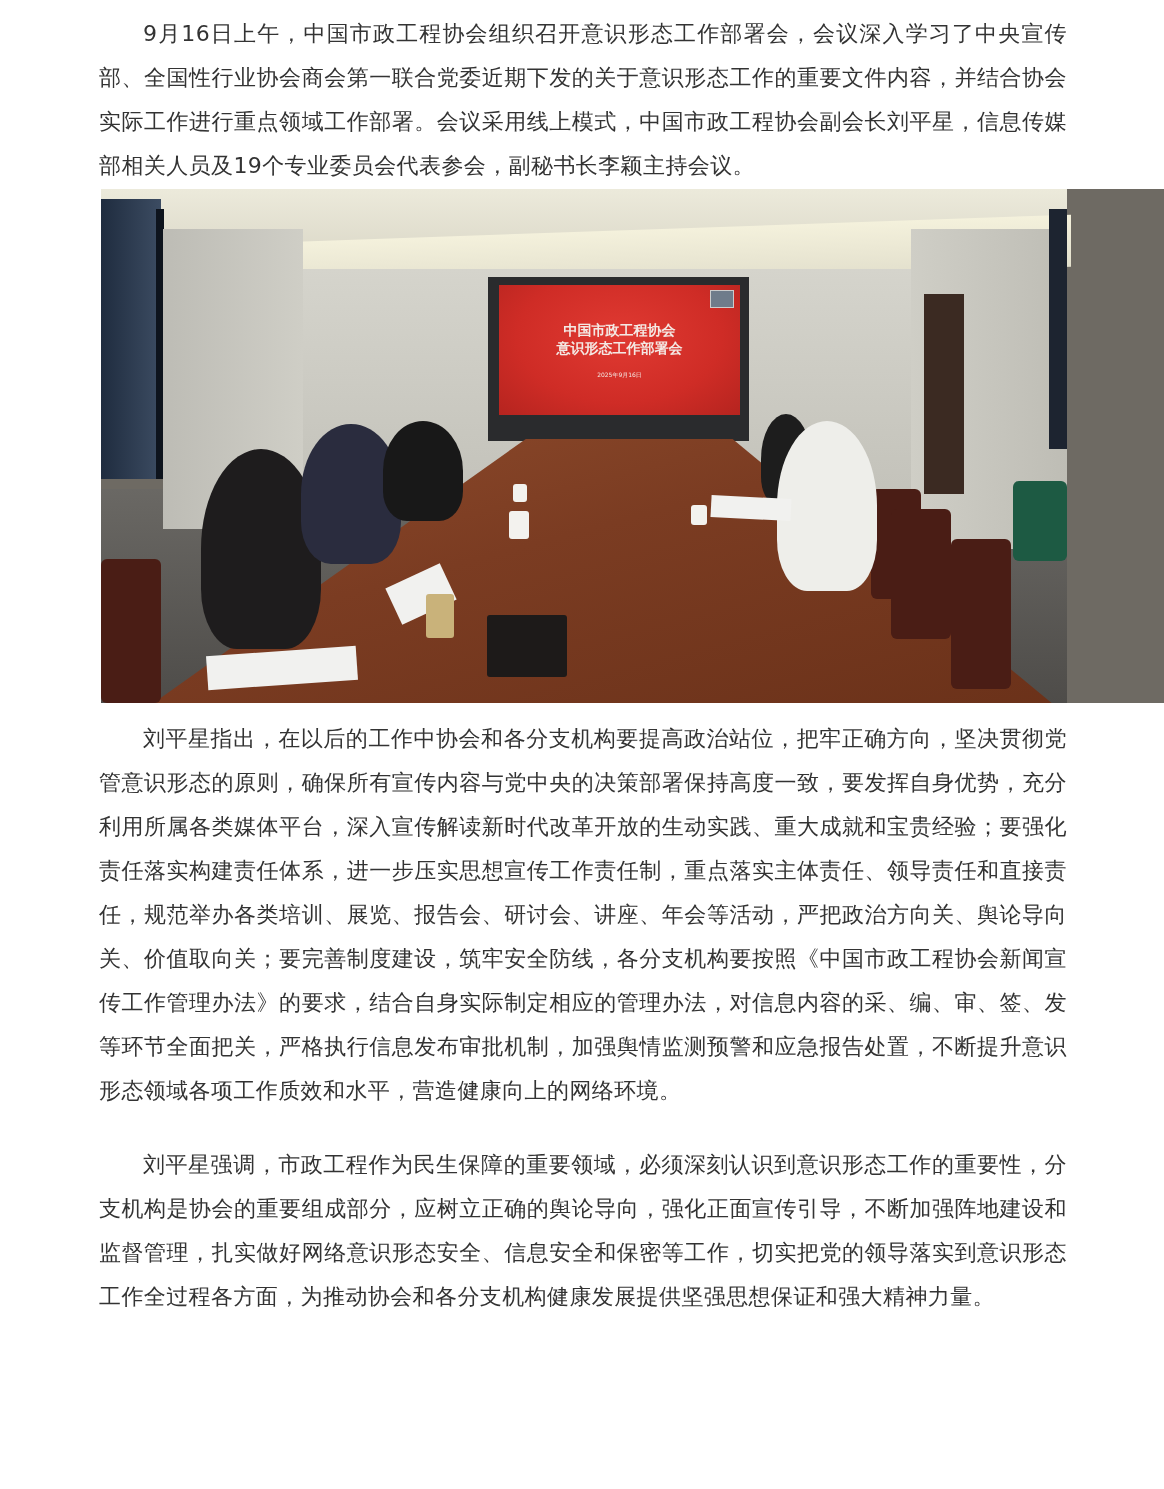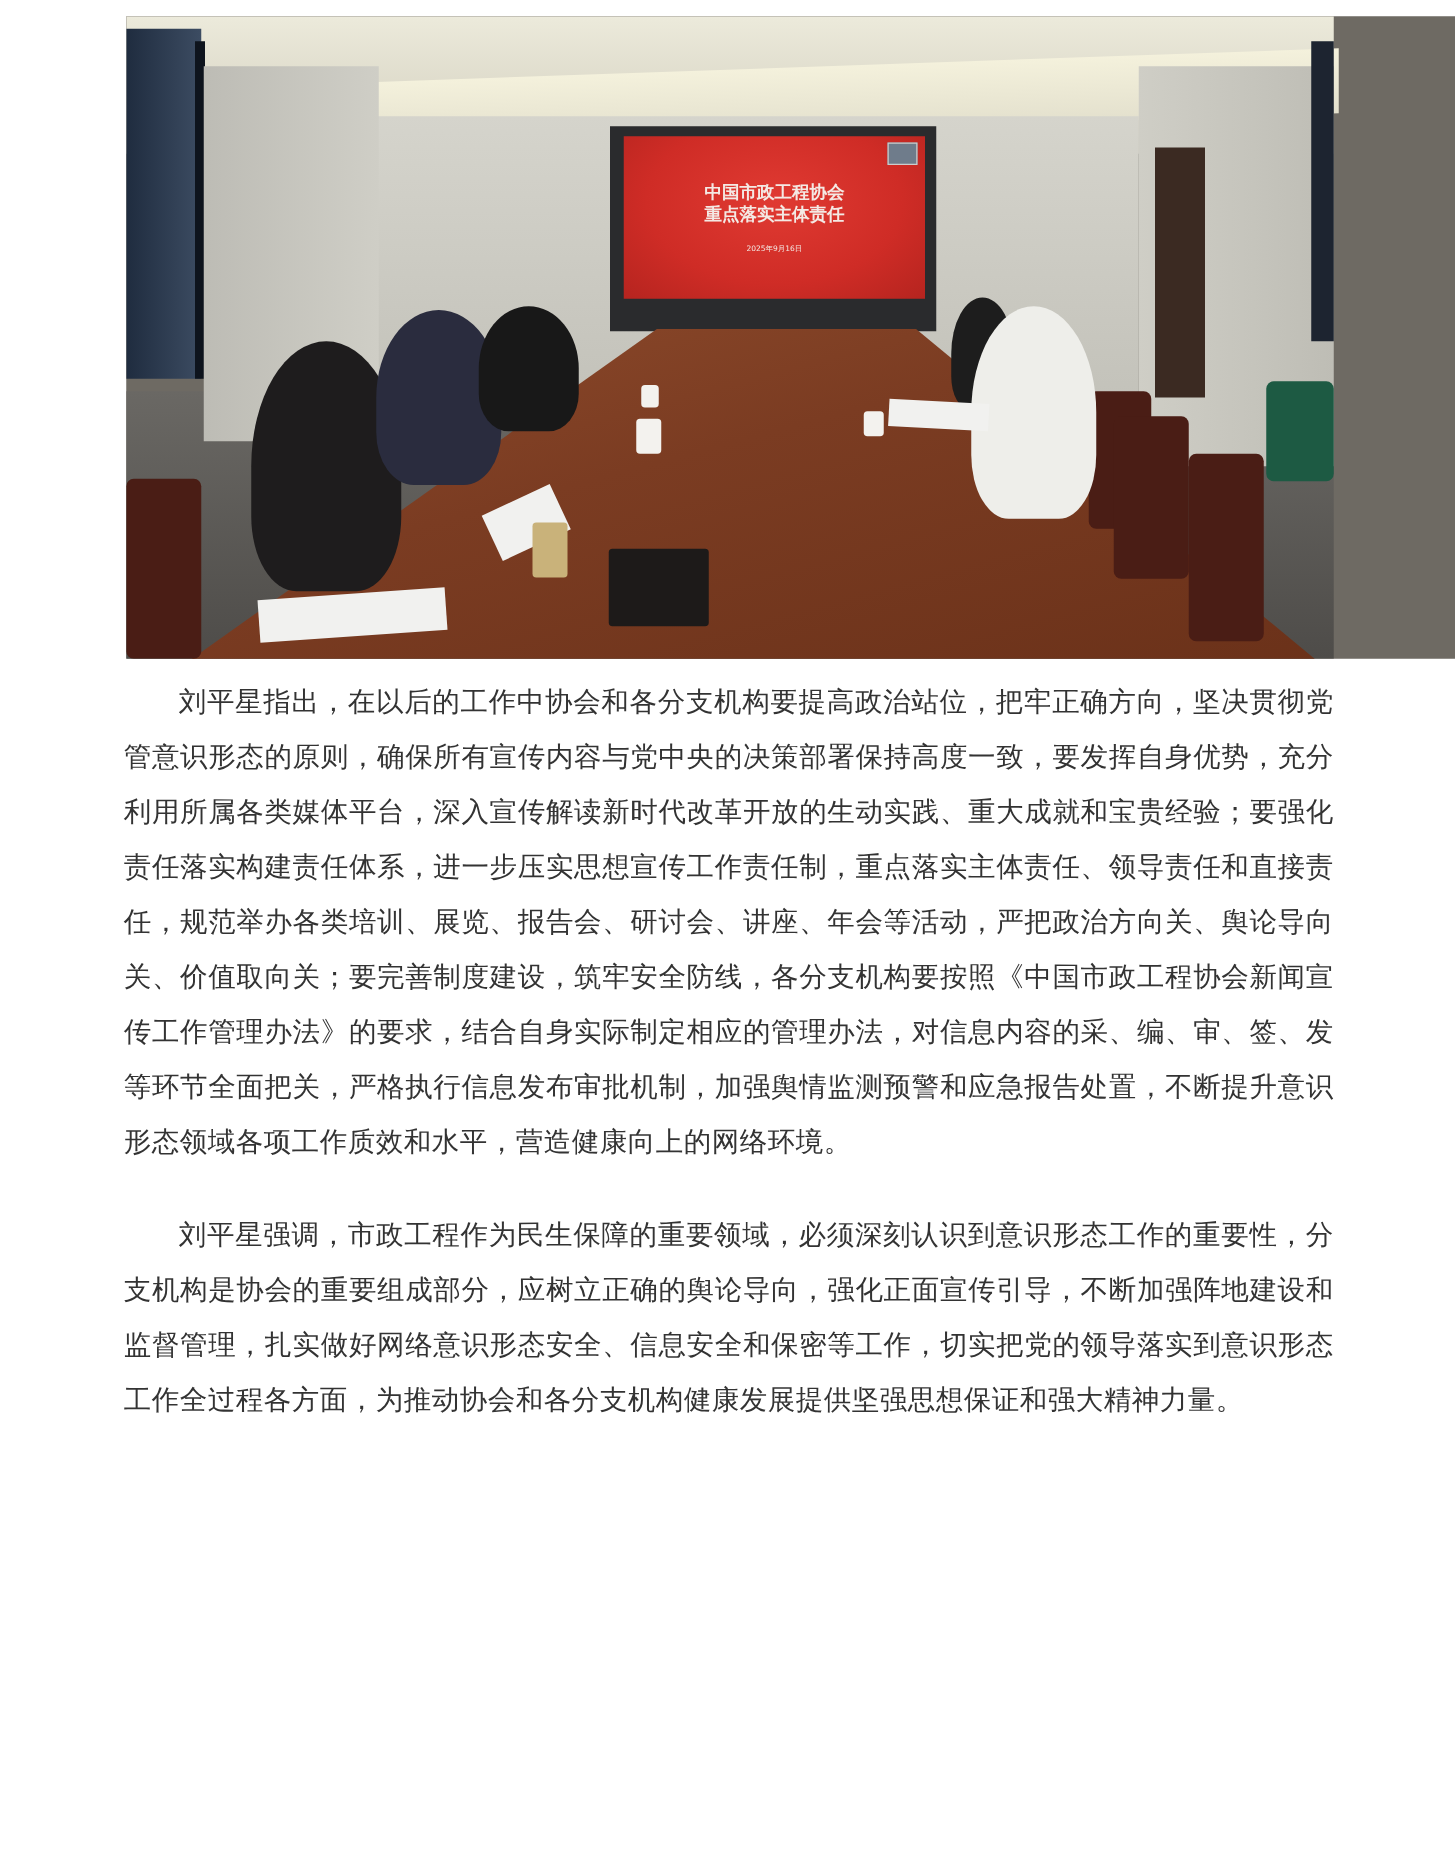--- a/index.html
+++ b/index.html
@@ -49,38 +49,39 @@
   .person { position:absolute; border-radius: 50% 50% 30% 30%; }
   .chair { position:absolute; background:#4a1d15; border-radius:6px; }
   .box { position:absolute; left:386px; top:426px; width:80px; height:62px; background:#1d1a19; border-radius:3px; }
   .paper { position:absolute; background:#f1f1ef; }
   .cup { position:absolute; background:#f3f2ee; border-radius:3px; }
 </style>
 </head>
 <body>
 
 <div class="article">
+  <p class="para p1">9月16日上午，中国市政工程协会组织召开意识形态工作部署会，会议深入学习了中央宣传部、全国性行业协会商会第一联合党委近期下发的关于意识形态工作的重要文件内容，并结合协会实际工作进行重点领域工作部署。会议采用线上模式，中国市政工程协会副会长刘平星，信息传媒部相关人员及19个专业委员会代表参会，副秘书长李颖主持会议。</p>
 
   <div class="photo">
     <div class="floor"></div>
     <div class="ceiling"></div>
     <div class="ceiling-step"></div>
     <div class="back-wall"></div>
     <div class="left-window"></div>
     <div class="left-window-frame"></div>
     <div class="left-wall"></div>
     <div class="right-wall"></div>
     <div class="door"></div>
     <div class="right-window"></div>
 
     <div class="screen-frame"></div>
     <div class="screen">
       <div class="screen-inset"></div>
       <div class="screen-title">中国市政工程协会</div>
-      <div class="screen-title">重点落实主体责任</div>
+      <div class="screen-title">意识形态工作部署会</div>
       <div class="screen-date">2025年9月16日</div>
     </div>
 
     <div class="table"></div>
 
     <div class="chair" style="left:0;top:370px;width:60px;height:144px;"></div>
     <div class="chair" style="left:770px;top:300px;width:50px;height:110px;"></div>
     <div class="chair" style="left:790px;top:320px;width:60px;height:130px;"></div>
     <div class="chair" style="left:850px;top:350px;width:60px;height:150px;"></div>
     <div class="chair" style="left:912px;top:292px;width:54px;height:80px;background:#1d5a43;"></div>

